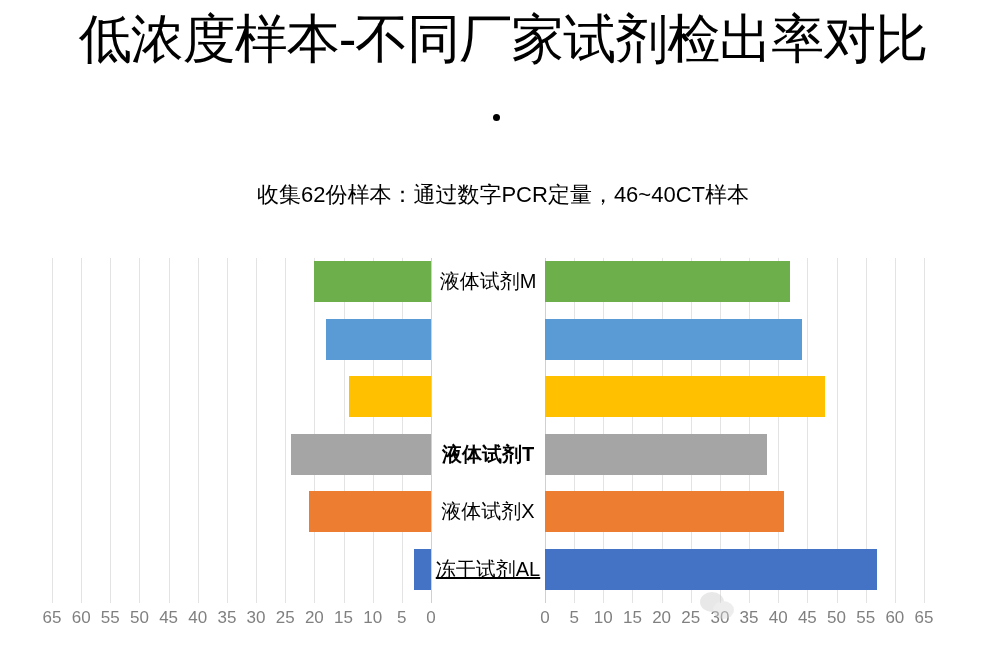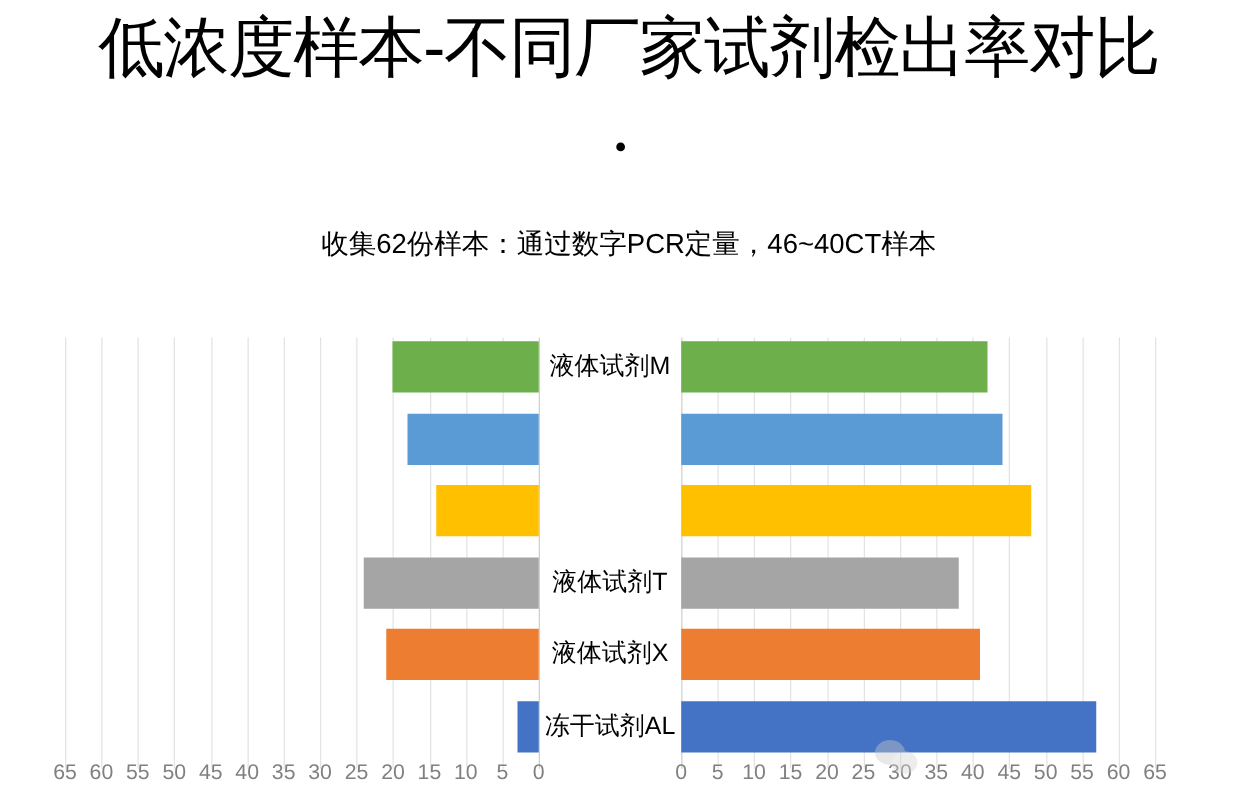--- a/index.html
+++ b/index.html
@@ -61,21 +61,21 @@
 
   
   .chart {
     position: absolute;
     left: 0; top: 248px;
     width: 1006px;
     height: 398px;
   }
   .plot {
     position: absolute;
-    left: 0; top: 12px;
+    left: 0; top: 0;
     width: 870px;
     height: 355px;
   }
   
   .panel {
     position: absolute;
     top: 10px;
     height: 345px;
   }
   .panel-left  { left: 52px;  width: 379px; }   
@@ -247,23 +247,23 @@
           </div>
           <div class="row" style="top: 233px; left: 0px; width: 379px;">
             <div class="bar bar-right" title="液体试剂X: 41" style="width: 239.062px; background: rgb(237, 125, 49);"></div>
           </div>
           <div class="row" style="top: 290.5px; left: 0px; width: 379px;">
             <div class="bar bar-right" title="冻干试剂AL: 57" style="width: 332.354px; background: rgb(68, 114, 196);"></div>
           </div>
         </div>
       <div class="cat-labels" id="cat-labels">
           <div class="cat-label" style="top: 3px;">液体试剂M</div>
-          <div class="cat-label" style="top: 175.5px;">液体试剂T</div>
+          <div class="cat-label" style="top: 175.5px; font-weight: bold;">液体试剂T</div>
           <div class="cat-label" style="top: 233px;">液体试剂X</div>
-          <div class="cat-label" style="top: 290.5px;">冻干试剂AL</div>
+          <div class="cat-label" style="top: 290.5px; text-decoration: underline;">冻干试剂AL</div>
         </div>
     </div>
     <div class="ticks ticks-left" id="ticks-left">
         <div class="tick" style="left: 0px;">65</div>
         <div class="tick" style="left: 29.1538px;">60</div>
         <div class="tick" style="left: 58.3077px;">55</div>
         <div class="tick" style="left: 87.4615px;">50</div>
         <div class="tick" style="left: 116.615px;">45</div>
         <div class="tick" style="left: 145.769px;">40</div>
         <div class="tick" style="left: 174.923px;">35</div>

